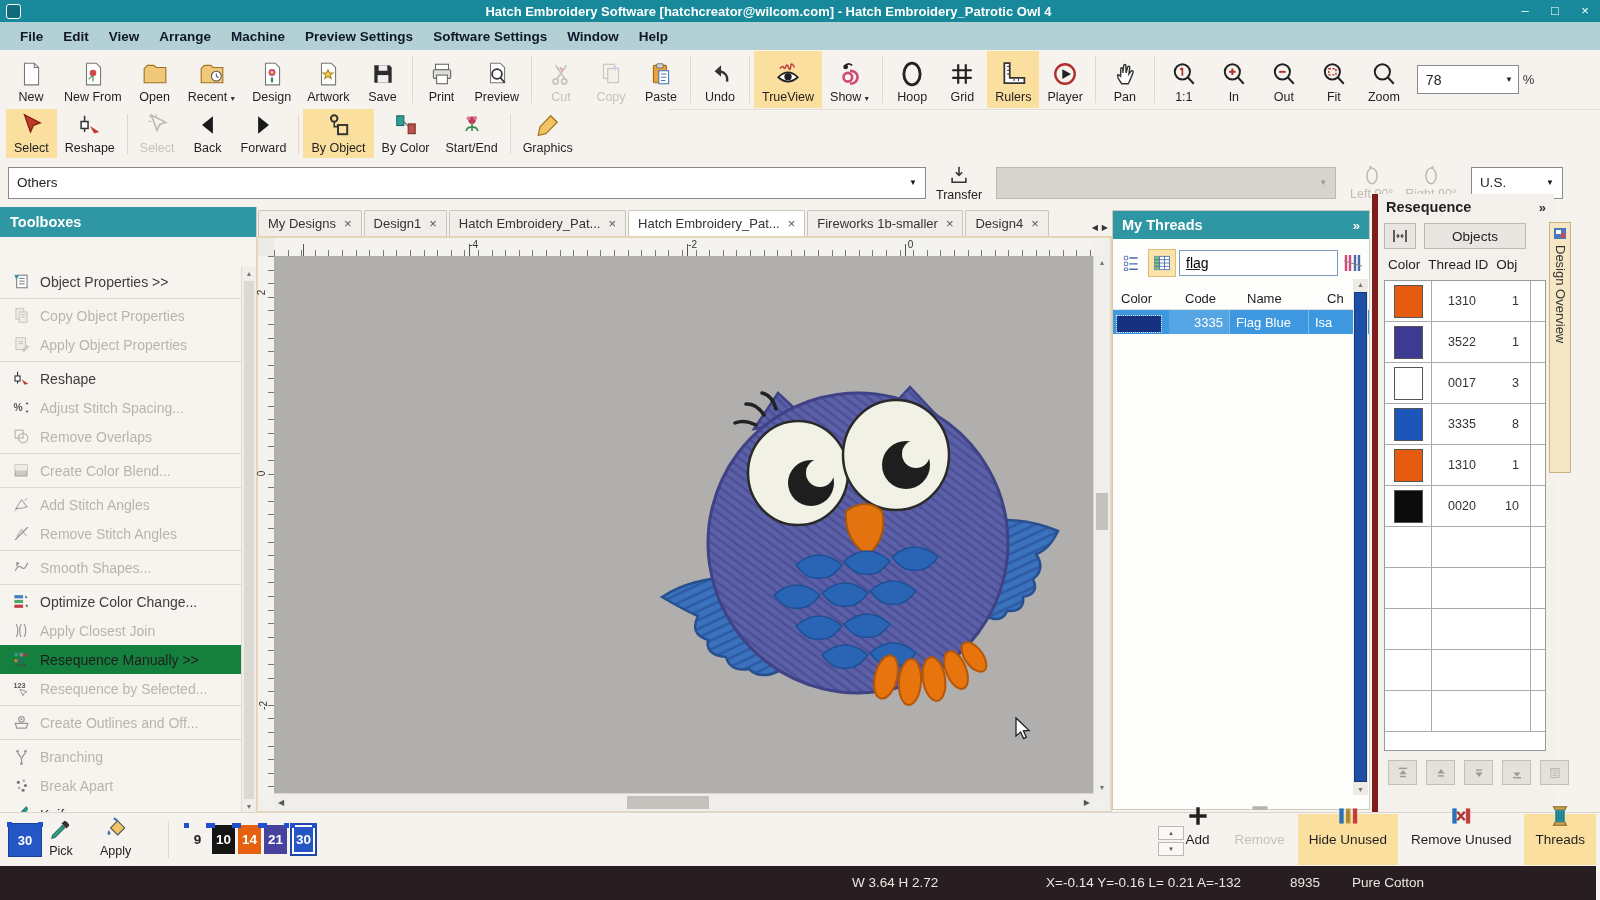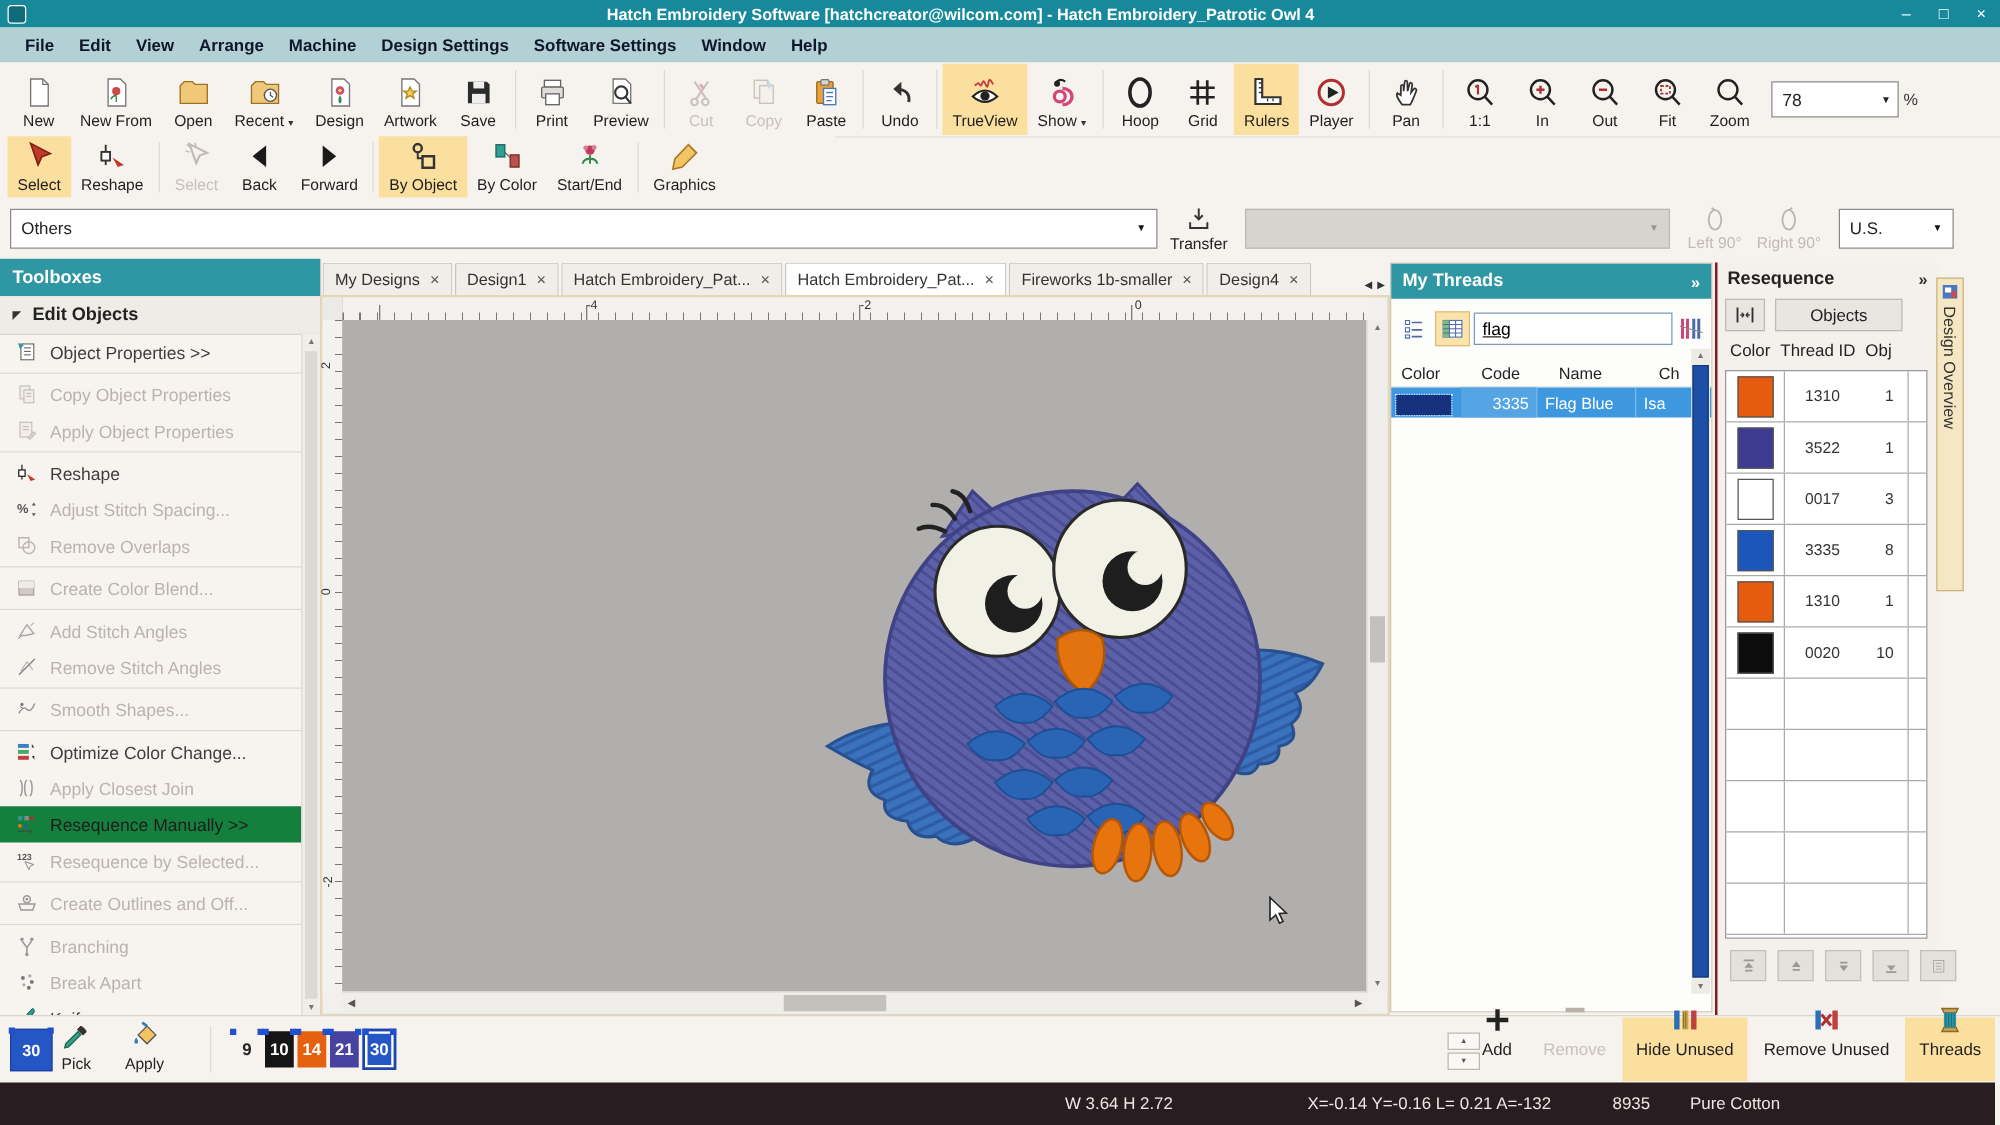--- a/index.html
+++ b/index.html
@@ -115,22 +115,22 @@
                 font-family:"Liberation Sans",sans-serif;min-width:0;}
   .th-cols{display:flex;height:22px;font-size:13px;color:#222;align-items:center;border-bottom:1px solid #e4e0da;}
   .th-cols span{padding-left:8px;}
   .th-row{display:flex;height:24px;align-items:stretch;background:#3e98e0;color:#fff;font-size:13px;}
   .th-cell{display:flex;align-items:center;}
   .th-swatch{width:44px;height:16px;margin:4px 0 0 4px;outline:1px dotted #cfe0f2;}
   .th-scroll{position:absolute;right:1px;top:68px;bottom:14px;width:15px;background:#eeeae4;}
   .th-scroll .thumb{position:absolute;left:1px;right:1px;top:13px;bottom:13px;background:#1d4fa6;border:1px solid #123a7e;}
 
   
-  .reseq{position:absolute;left:1372px;top:210px;width:176px;bottom:87px;background:#f4f1ed;
-         border-left:2px solid #7f1d1d;}
+  .reseq{position:absolute;left:1372px;top:194px;width:176px;bottom:87px;background:#f4f1ed;
+         border-left:6px solid #7f1d1d;}
   .rs-head{height:26px;display:flex;align-items:center;padding:0 8px;font-weight:bold;font-size:14.5px;color:#222;}
   .rs-head .chev{margin-left:auto;font-size:13px;color:#333;}
   .rs-btns{display:flex;gap:8px;padding:3px 6px;align-items:center;}
   .sqbtn{width:30px;height:24px;background:#e9e5e0;border:1px solid #bcb8b2;display:flex;
          align-items:center;justify-content:center;}
   .sqbtn .ic{width:18px;height:18px;}
   .objbtn{width:100px;height:24px;background:#e9e5e0;border:1px solid #bcb8b2;font-size:13.5px;
           display:flex;align-items:center;justify-content:center;color:#222;}
   .rs-cols{display:flex;align-items:center;height:24px;font-size:13.5px;color:#222;padding-left:10px;gap:8px;}
   .rs-table{position:absolute;left:6px;right:8px;top:86px;bottom:62px;background:#fff;
@@ -193,21 +193,21 @@
     <span class="wbtn">□</span>
     <span class="wbtn">×</span>
   </div>
 
   <div class="menubar" id="menubar">
       <div class="menu-item">File</div>
       <div class="menu-item">Edit</div>
       <div class="menu-item">View</div>
       <div class="menu-item">Arrange</div>
       <div class="menu-item">Machine</div>
-      <div class="menu-item">Design Settings</div>
+      <div class="menu-item">Preview Settings</div>
       <div class="menu-item">Software Settings</div>
       <div class="menu-item">Window</div>
       <div class="menu-item">Help</div>
     </div>
 
   <div class="toolbar1" id="toolbar1">
       <div class="tbtn">
         <span class="ic">
           <svg viewBox="0 0 24 24">
             <path d="M6 2h9l4 4v16H6z" fill="#fff" stroke="#777"></path>
@@ -588,24 +588,20 @@
       <span>Right 90°</span>
     </div>
     <div class="combo" style="width:74px;margin-left:8px">
       <span>U.S.</span>
       <span class="arr">▼</span>
     </div>
   </div>
 
   <div class="toolboxes">
     <div class="tb-head">Toolboxes</div>
-    <div class="tb-sect">
-      <span class="tri"></span>
-      <span>Edit Objects</span>
-    </div>
     <div class="tb-list" id="tblist">
         <div class="sb-item">
           <span class="ic">
             <svg viewBox="0 0 24 24">
               <rect x="6" y="4" width="13" height="16" fill="#fff" stroke="#555"></rect>
               <path d="M9 8h7M9 11.5h7M9 15h7" stroke="#555"></path>
               <path d="M3 3l6 2-4 4z" fill="#2f96a3"></path>
             </svg>
           </span>
           <span>Object Properties &gt;&gt;</span>

